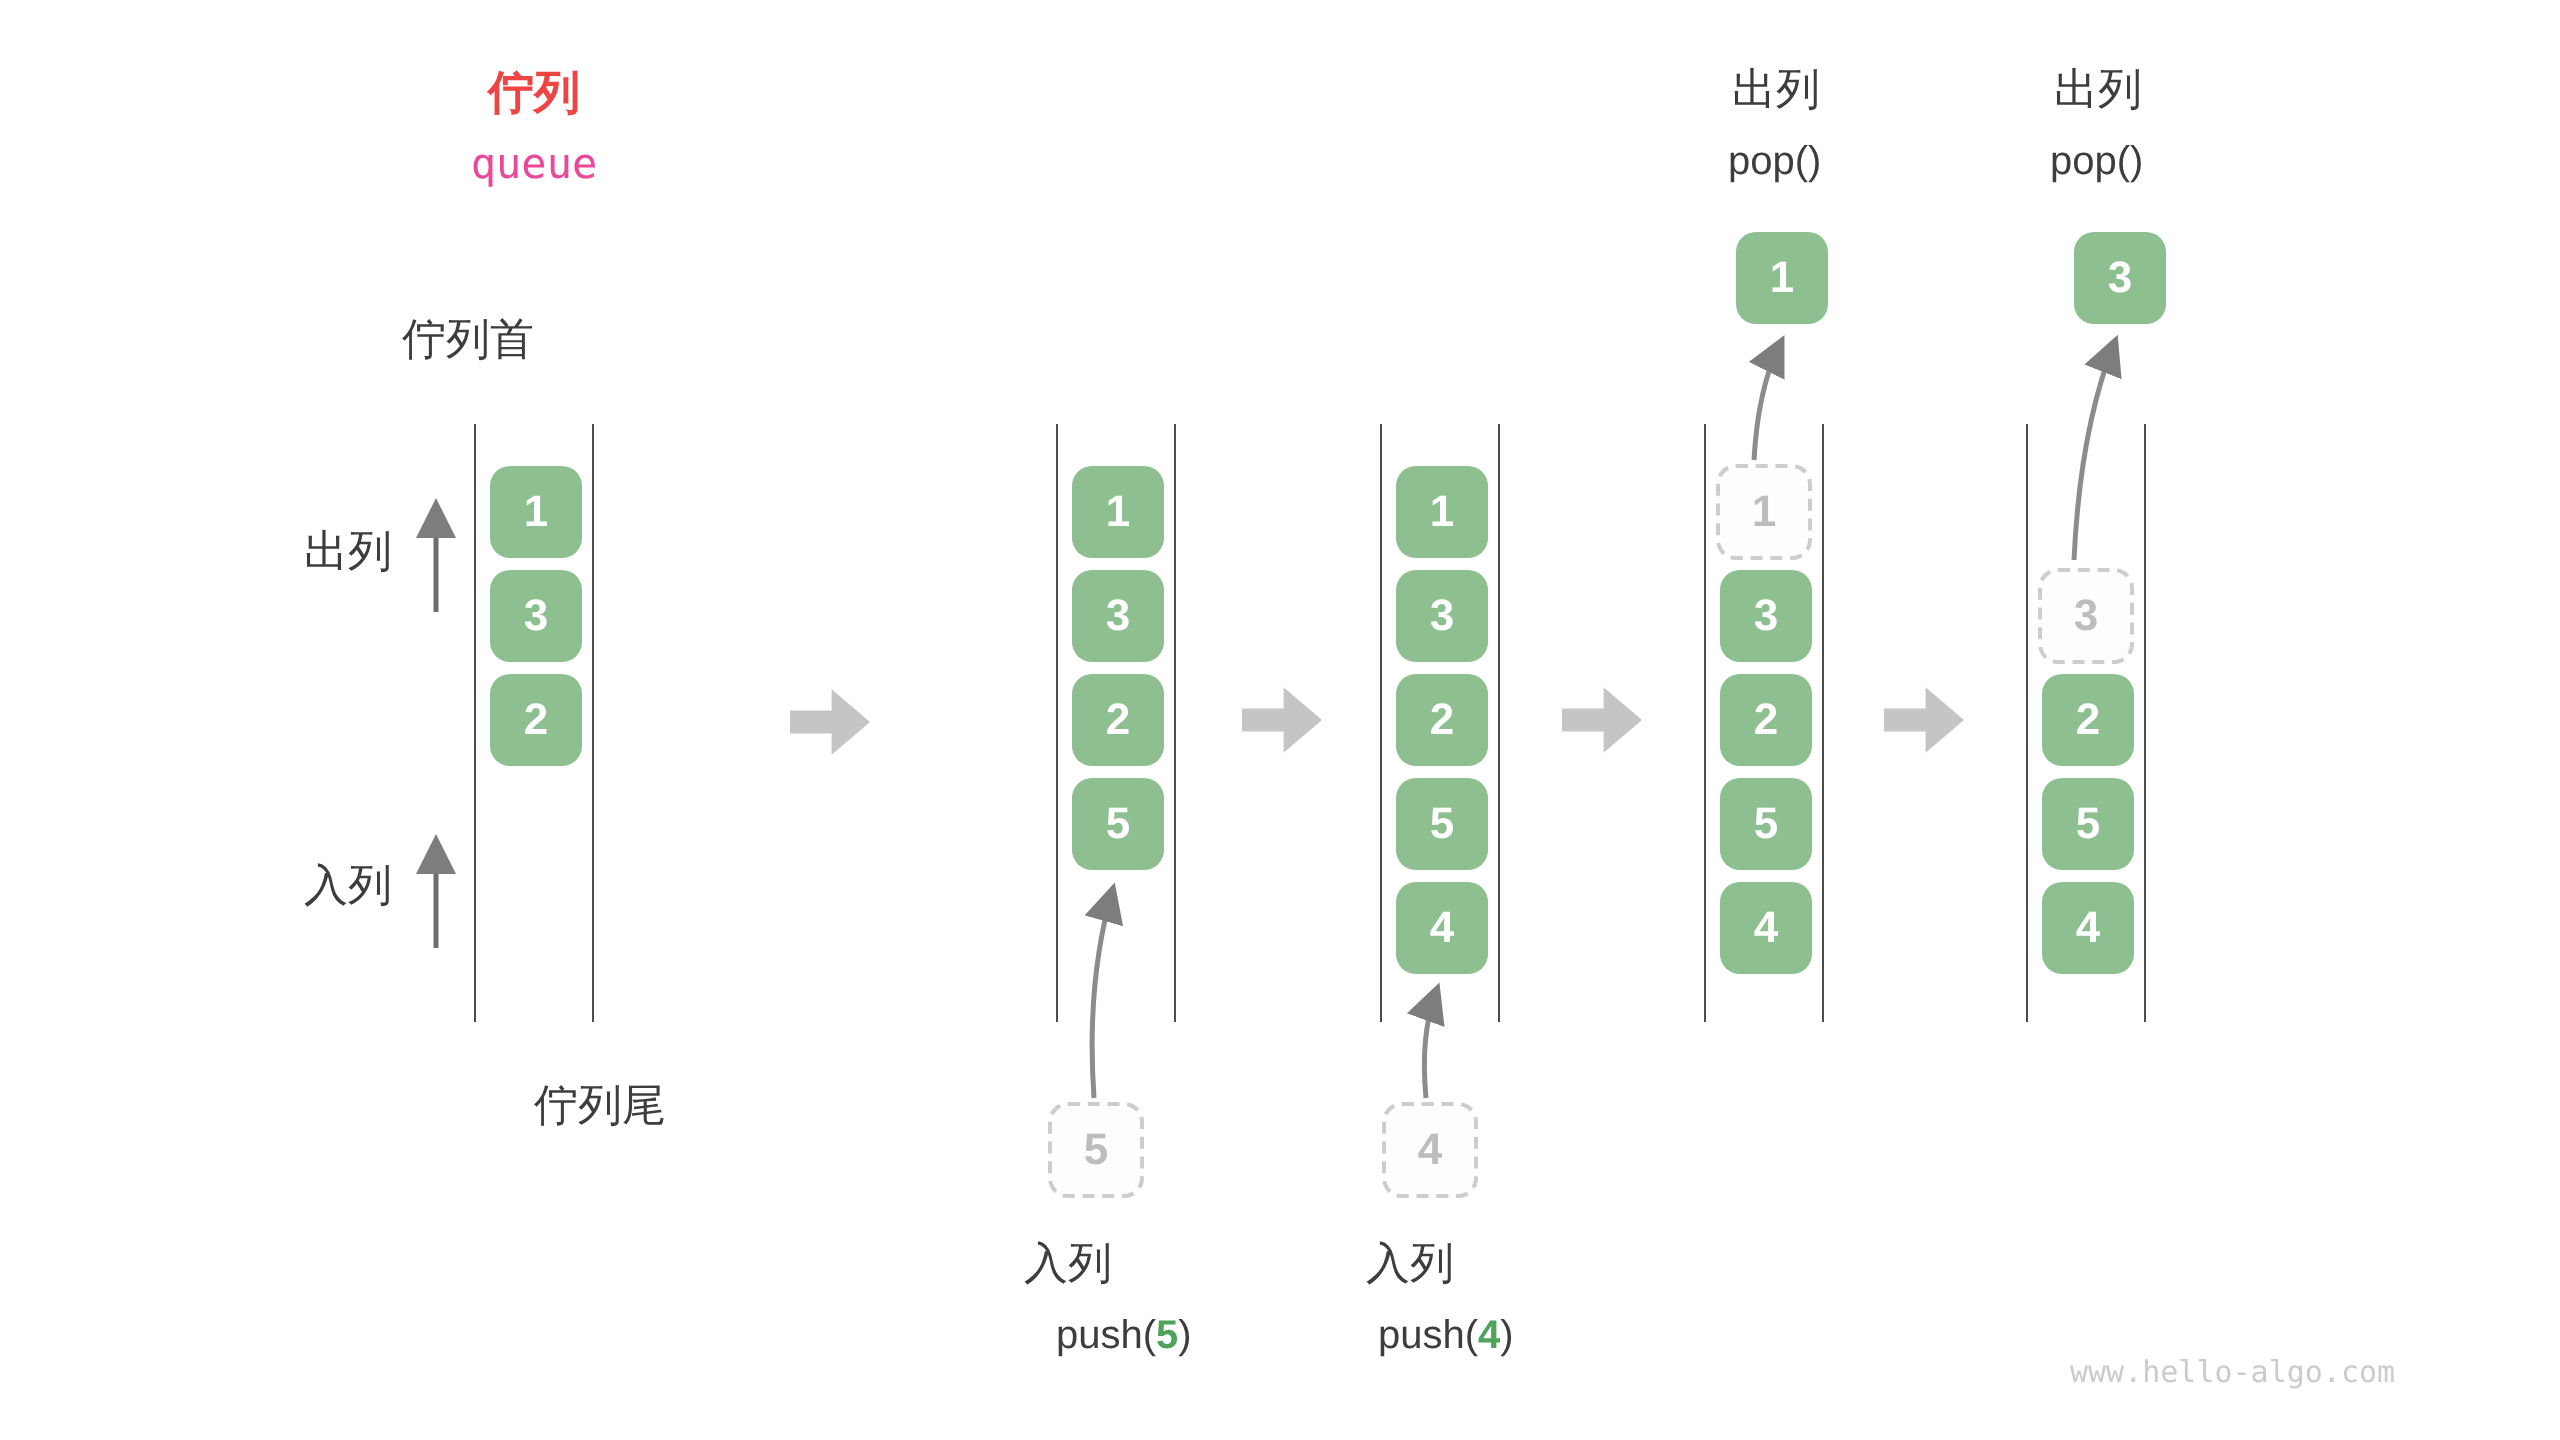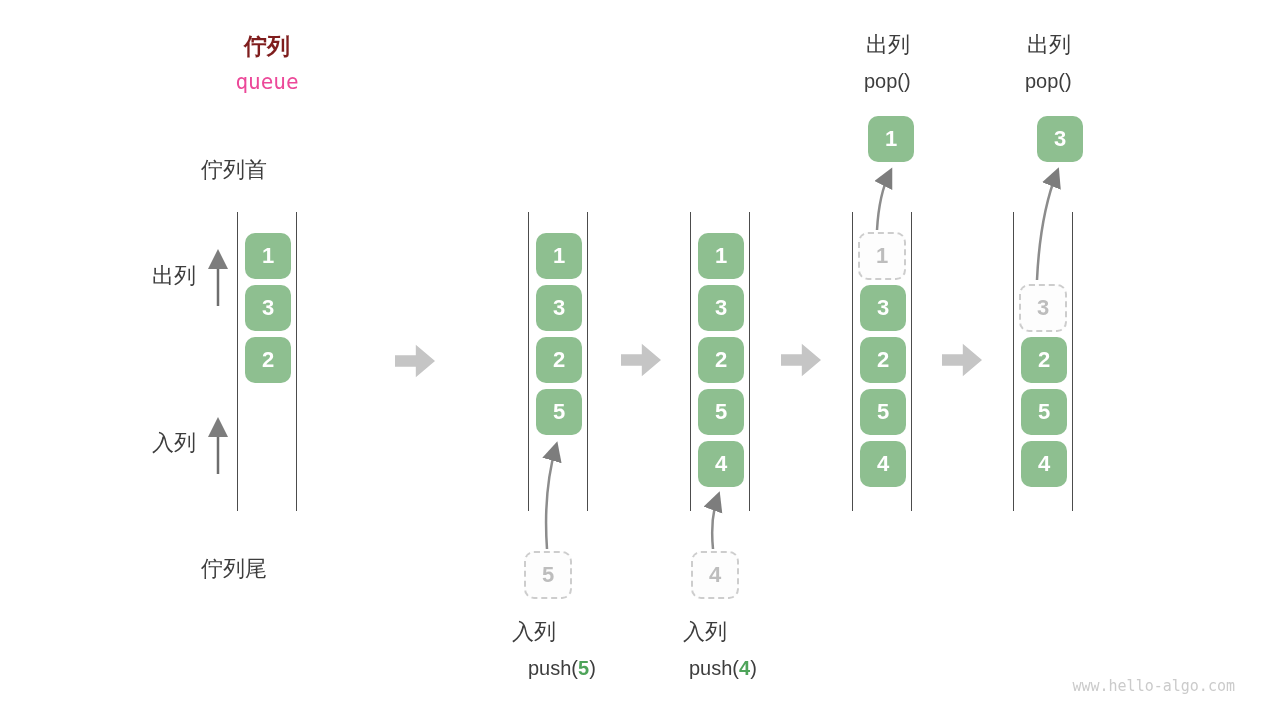--- a/index.html
+++ b/index.html
@@ -2,28 +2,28 @@
 <html><head>
 <meta charset="utf-8">
 <style>
   html,body{margin:0;padding:0;background:#fff;}
   .canvas{position:relative;width:1280px;height:720px;background:#ffffff;overflow:hidden;
           font-family:"Liberation Sans",sans-serif;color:#3d3d3d;}
 
   .abs{position:absolute;}
 
   
-  .title-zh{left:201px;top:31px;width:132px;text-align:center;font-size:23px;font-weight:bold;color:#7f1d1d;}
+  .title-zh{left:201px;top:31px;width:132px;text-align:center;font-size:23px;font-weight:bold;color:#ef4444;}
   .title-en{left:201px;top:70px;width:132px;text-align:center;font-size:21px;color:#ec4899;
             font-family:"DejaVu Sans Mono",monospace;}
 
   
   .zh{font-size:22px;font-weight:normal;color:#3d3d3d;line-height:24px;}
   .lbl-front{left:201px;top:158px;width:132px;}
-  .lbl-rear{left:201px;top:557px;width:132px;text-align:left;}
+  .lbl-rear{left:201px;top:541px;width:132px;text-align:right;}
   .lbl-deq{left:152px;top:264px;}
   .lbl-enq{left:152px;top:431px;}
 
   
   .col{position:absolute;top:212px;width:60px;height:299px;box-sizing:border-box;
        border-left:1.5px solid #4c4c4c;border-right:1.5px solid #4c4c4c;}
 
   
   .cell{position:absolute;left:7px;width:46px;height:46px;border-radius:10px;background:#8ebf90;
         color:#fff;font-size:22px;font-weight:bold;display:flex;align-items:center;justify-content:center;}
@@ -43,21 +43,21 @@
   .code{position:absolute;font-family:Liberation Sans, sans-serif;font-size:20px;color:#3d3d3d;}
   .code .arg{color:#4ea45a;font-weight:bold;}
 
   
   .barrow{position:absolute;width:40px;height:34px;background:#c5c5c5;
           clip-path:polygon(0% 33%,52% 33%,52% 2%,100% 50%,52% 98%,52% 67%,0% 67%);}
 
   
   .overlay{position:absolute;left:0;top:0;width:1280px;height:720px;pointer-events:none;}
 
-  .watermark{left:1035px;top:677px;width:200px;text-align:right;font-family:"DejaVu Sans Mono",monospace;
+  .watermark{left:1035px;top:677px;width:200px;font-family:"DejaVu Sans Mono",monospace;
              font-size:15px;color:#cbcbcb;}
 </style>
 </head>
 <body>
 
 <div class="canvas">
 
   <svg class="overlay" viewBox="0 0 1280 720">
     <defs>
       <marker id="ah" markerWidth="9" markerHeight="9" refX="6" refY="4" orient="auto">

